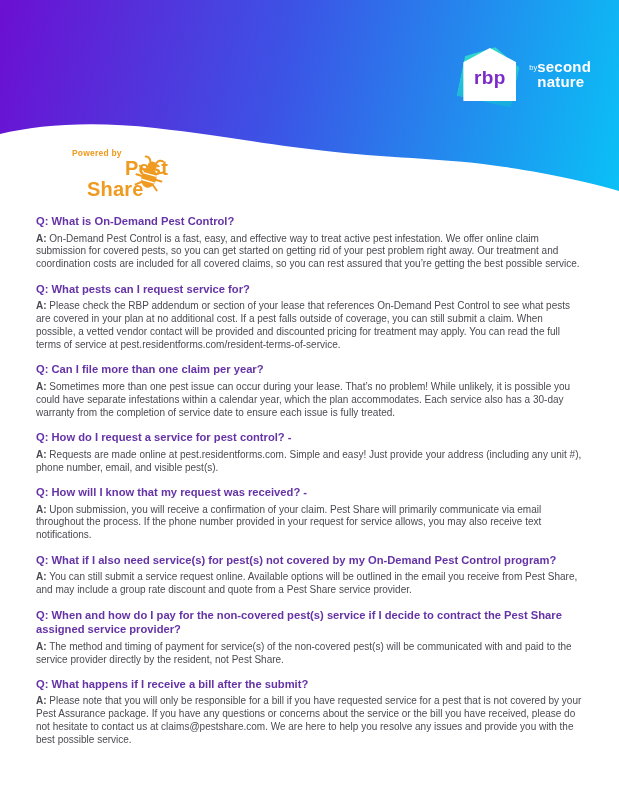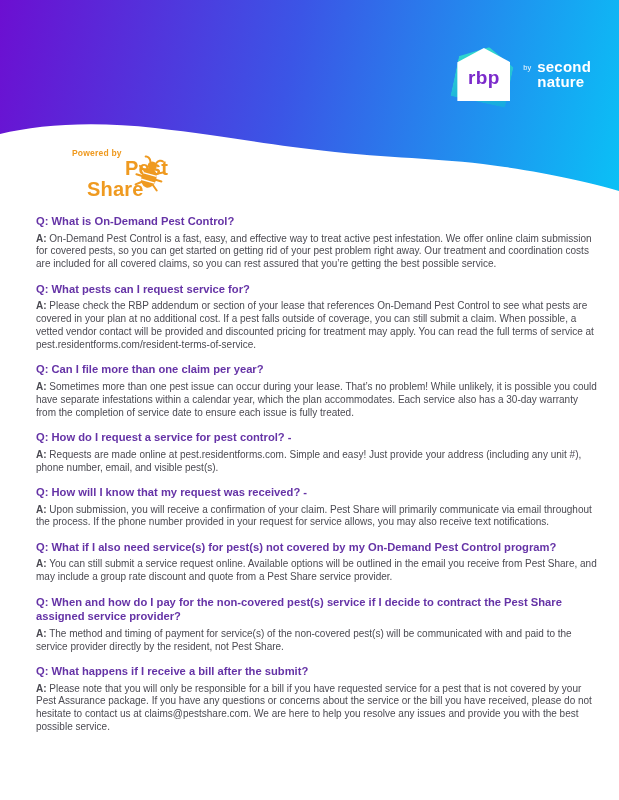--- a/index.html
+++ b/index.html
@@ -51,35 +51,35 @@
   }
   .rbp-badge .house{
     position:absolute;inset:2px;
     background:#ffffff;
     clip-path:polygon(50% 0%,100% 27%,100% 100%,0% 100%,0% 27%);
     display:flex;align-items:center;justify-content:center;text-align:center;
   }
   .rbp-badge .house span{
     font-size:19px;font-weight:700;color:var(--rbp-purple);margin-top:7px;letter-spacing:.3px;
   }
-  .sn-text{color:#ffffff;display:flex;align-items:flex-start;gap:6px;}
+  .sn-text{color:#ffffff;display:flex;align-items:flex-start;gap:0;}
   .sn-by{font-size:7.5px;font-weight:400;margin-top:3px;opacity:.95;}
   .sn-words{font-size:15px;font-weight:700;line-height:.95;letter-spacing:.2px;}
   
   .pestshare{
     position:absolute;left:36px;top:148px;width:96px;color:var(--pestshare-orange);margin-left:36px;
   }
   .ps-powered{font-size:8.5px;font-weight:700;letter-spacing:.2px;}
   .ps-word1{font-size:20px;font-weight:800;line-height:1.05;letter-spacing:.2px;text-align:right;}
   .ps-word2{font-size:20px;font-weight:800;line-height:1.0;margin-left:15px;letter-spacing:.2px;}
   .ps-word2 sup{font-size:7px;vertical-align:super;}
   .bug-icon{position:absolute;right:2px;top:6px;}
   
   .content{
-    padding:14px 22px 0 36px;
+    padding:14px 35px 0 36px;
   }
   .faq-q{
     font-size:11.2px;font-weight:700;color:var(--question-purple);
     line-height:1.3;margin:0 0 4px;
   }
   .faq-a{
     font-size:10px;color:var(--body-text);
     line-height:1.29;margin:0 0 10.5px;
   }
   .faq-a b{font-weight:700;}

